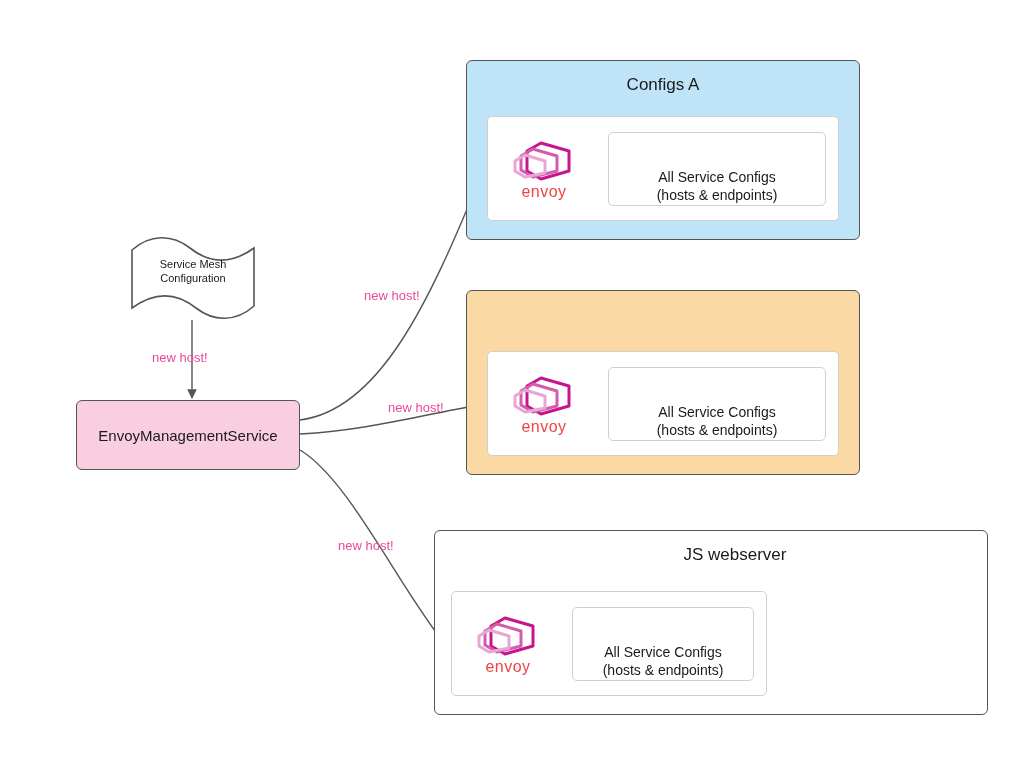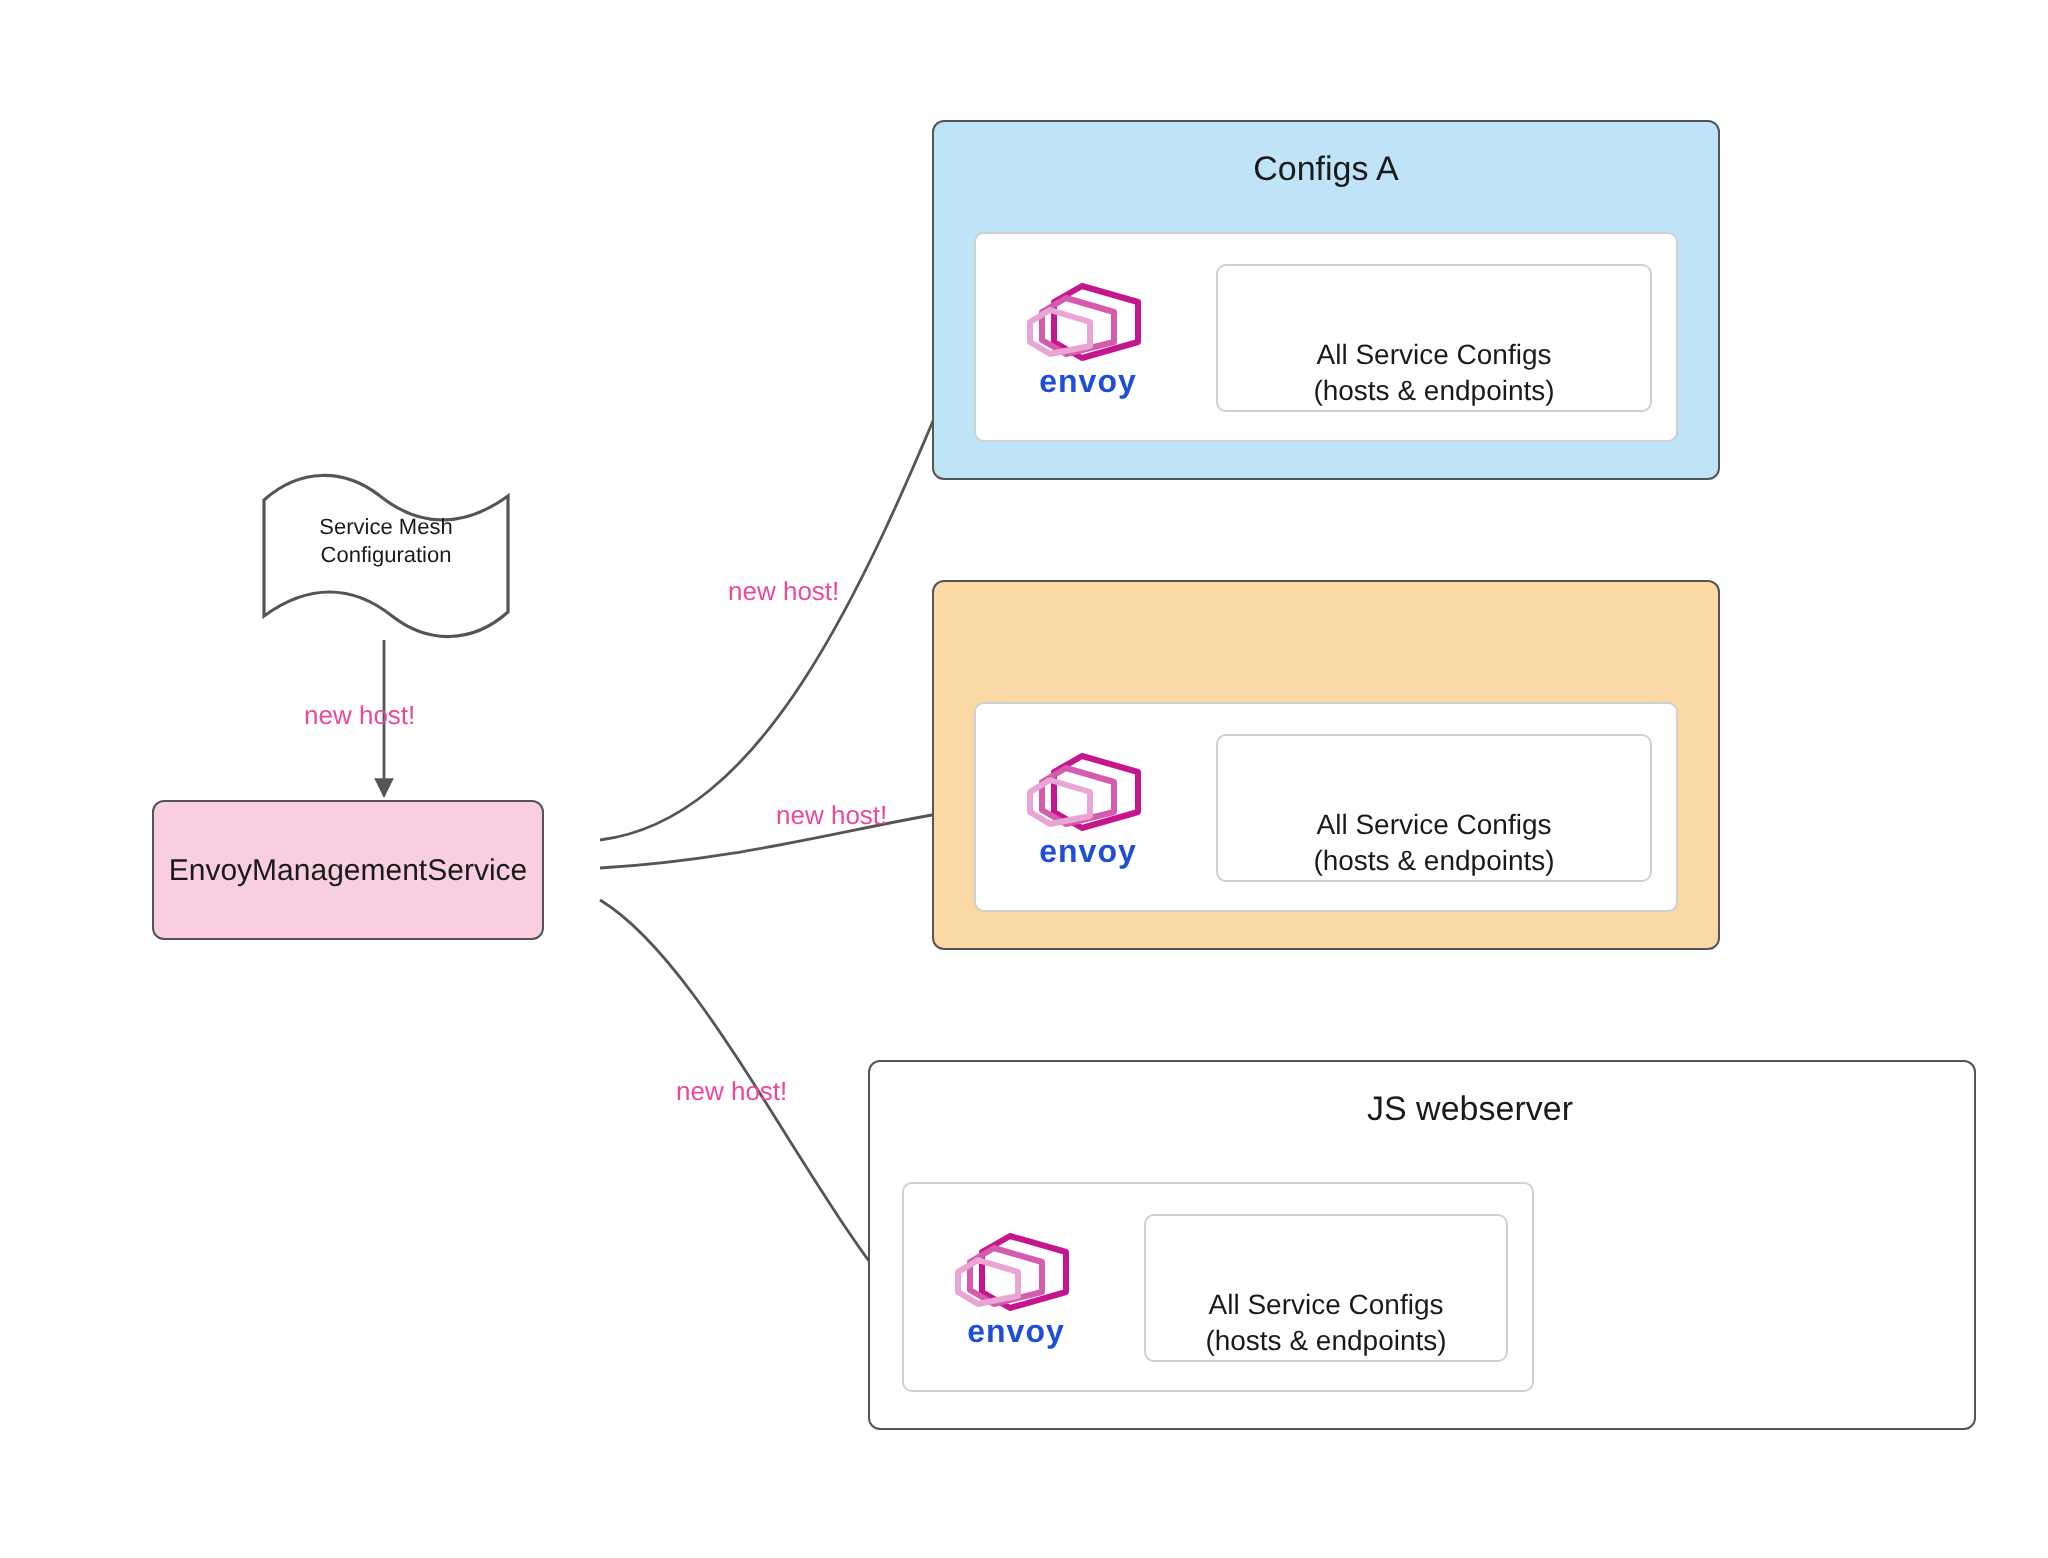--- a/index.html
+++ b/index.html
@@ -28,21 +28,21 @@
   }
   .outlined {
     border: 1.5px solid #555;
     border-radius: 6px;
   }
 
   
   #ems {
     left: 76px;
     top: 400px;
-    width: 196px;
+    width: 224px;
     height: 70px;
     background: #f9cee0;
     display: flex;
     align-items: center;
     justify-content: center;
     font-size: 15px;
   }
 
   
   #svcA-outer {
@@ -99,22 +99,22 @@
     height: 80px;
     display: flex;
     flex-direction: column;
     align-items: center;
     justify-content: center;
     background: #ffffff;
   }
   .envoy-logo svg { display:block; }
   .envoy-word {
     font-size: 16px;
-    font-weight: 700;
-    color: #1d4ed8;
+    font-weight: 400;
+    color: #ef4444;
     margin-top: 0px;
     letter-spacing: 0.5px;
   }
   .config-box {
     flex: 1;
     height: 72px;
     border: 1.2px solid #d0d0d0;
     border-radius: 5px;
     background: #ffffff;
     display: flex;

